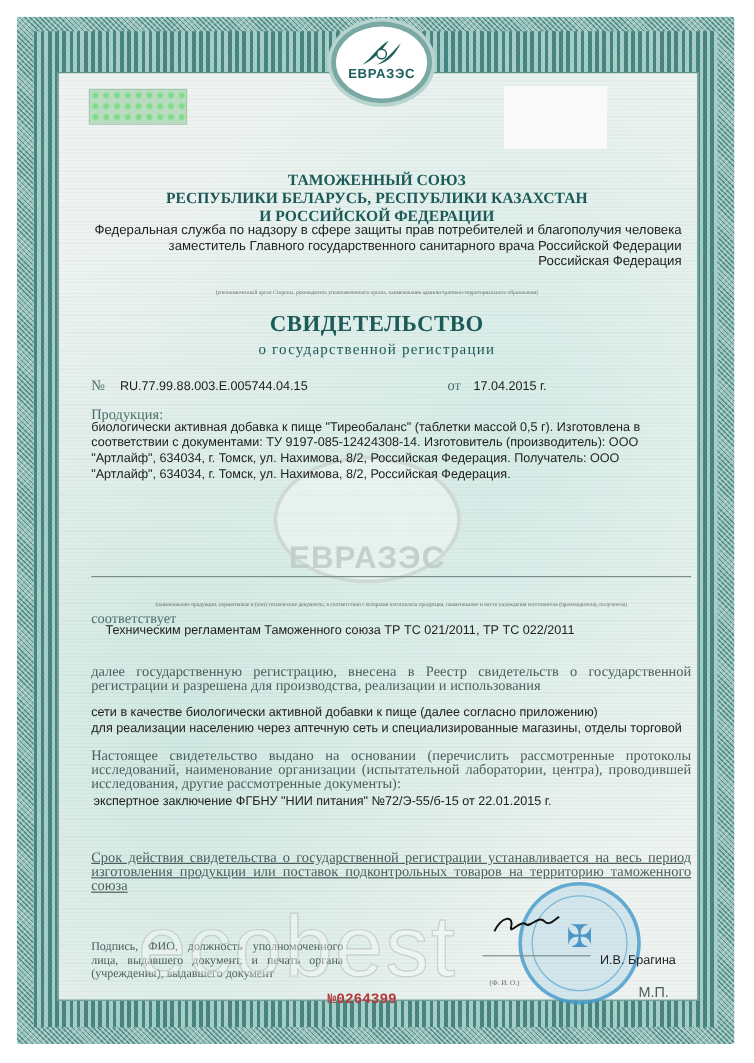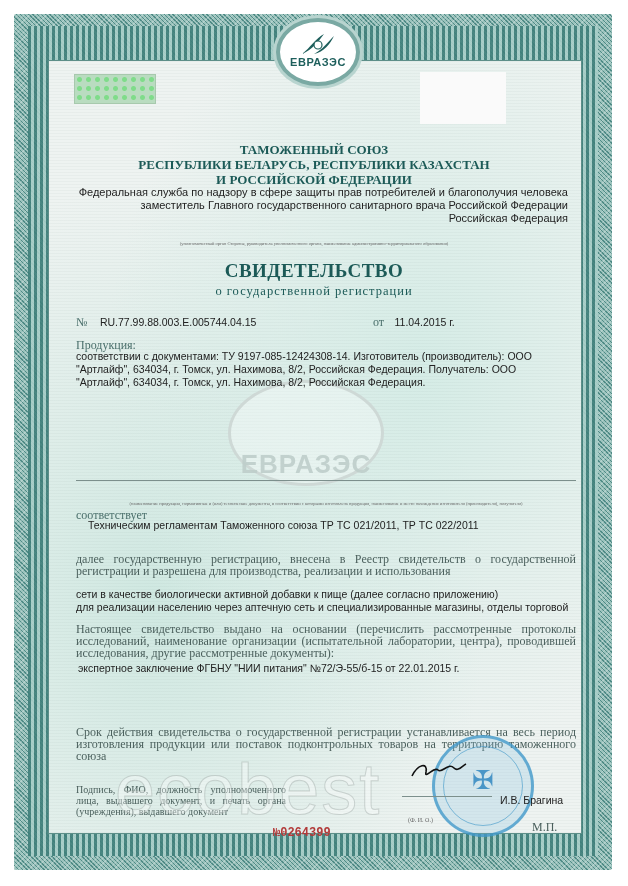--- a/index.html
+++ b/index.html
@@ -28,21 +28,21 @@
     background:radial-gradient(circle,#7fdc8a 2px,#b9dcc0 3px) 0 0/9px 9px;border:1px solid #a7c9ad;}
   .stamp-box{position:absolute;left:420px;top:72px;width:86px;height:52px;background:#fafafa;}
   .logo-top{position:absolute;left:276px;top:18px;width:76px;height:60px;border-radius:50%;
     background:#fff;border:4px solid #7aa9a3;box-shadow:0 0 0 3px #b8d4cf;}
   .logo-top .sw{position:absolute;left:20px;top:10px;width:36px;height:24px;}
   .logo-top .txt{position:absolute;left:0;right:0;top:34px;text-align:center;font-weight:bold;font-size:11px;color:#1e5f5c;letter-spacing:.5px;}
   .watermark-logo{position:absolute;left:228px;top:380px;width:150px;height:100px;border-radius:50%;
     border:3px solid rgba(200,210,208,.8);background:rgba(255,255,255,.35);}
   .watermark-logo .txt{position:absolute;left:0;right:0;top:66px;text-align:center;font-weight:bold;font-size:26px;color:rgba(190,205,202,.9);letter-spacing:1px;}
   .abs{position:absolute;margin-top:20px;}
-  .serif{font-family:Liberation Serif, serif;}
+  .serif{font-family:Liberation Sans, sans-serif;}
   .hdr{left:60px;width:508px;text-align:center;color:#1c5a57;font-weight:bold;font-family:"Liberation Serif",serif;font-size:13px;line-height:15px;}
   .sub{left:60px;width:508px;text-align:right;color:#222;font-size:11px;line-height:13px;}
   .tiny{left:60px;width:508px;text-align:center;color:#666;font-family:"Liberation Serif",serif;font-size:4.5px;}
   .title{left:60px;width:508px;text-align:center;color:#1c5a57;font-weight:bold;font-family:"Liberation Serif",serif;font-size:19px;letter-spacing:.5px;}
   .subtitle{left:60px;width:508px;text-align:center;color:#1c5a57;font-weight:normal;font-family:"Liberation Serif",serif;font-size:12.5px;letter-spacing:1px;}
   .lbl{color:#4a6f6b;font-family:"Liberation Serif",serif;font-size:12px;}
   .val{color:#222;font-size:10.5px;}
   .body-serif{color:#4a5f5c;font-family:"Liberation Serif",serif;font-size:12px;line-height:12px;text-align:justify;text-align-last:left;}
   .body-sans{color:#222;font-size:10.5px;line-height:13px;}
   .serial{color:#b23a3a;font-family:"Liberation Mono",monospace;font-size:12px;font-weight:bold;}
@@ -87,46 +87,47 @@
 
 <div class="abs title" style="top:240px;">СВИДЕТЕЛЬСТВО</div>
 <div class="abs subtitle" style="top:264px;">о государственной регистрации</div>
 
 <div class="abs" style="left:76px;top:292px;">
   <span class="lbl">№</span>
   <span class="val" style="margin-left:8px;">RU.77.99.88.003.E.005744.04.15</span>
 </div>
 <div class="abs" style="left:373px;top:292px;">
   <span class="lbl">от</span>
-  <span class="val" style="margin-left:6px;">11.04.2015 г.</span>
+  <span class="val" style="margin-left:6px;">17.04.2015 г.</span>
 </div>
 
 <div class="abs lbl" style="left:76px;top:319px;line-height:12px;">Продукция:</div>
 <div class="abs body-sans" style="left:76px;top:330px;width:500px;">
+  <div>биологически активная добавка к пище "Тиреобаланс" (таблетки массой 0,5 г). Изготовлена в</div>
   <div>соответствии с документами: ТУ 9197-085-12424308-14. Изготовитель (производитель): ООО</div>
   <div>"Артлайф", 634034, г. Томск, ул. Нахимова, 8/2, Российская Федерация.  Получатель: ООО</div>
   <div>"Артлайф", 634034, г. Томск, ул. Нахимова, 8/2, Российская Федерация.</div>
 </div>
 
 <div class="line" style="left:76px;top:480px;width:500px;"></div>
 <div class="abs tiny" style="top:481px;left:76px;width:500px;">(наименование продукции, нормативные и (или) технические документы, в соответствии с которыми изготовлена продукция, наименование и место нахождения изготовителя (производителя), получателя)</div>
 
 <div class="abs lbl" style="left:76px;top:489px;line-height:12px;">соответствует</div>
 <div class="abs body-sans" style="left:88px;top:499px;">Техническим регламентам Таможенного союза ТР ТС 021/2011, ТР ТС 022/2011</div>
 
 <div class="abs body-serif" style="left:76px;top:533px;width:500px;">далее государственную регистрацию, внесена в Реестр свидетельств о государственной регистрации и разрешена для производства, реализации и использования</div>
 <div class="abs body-sans" style="left:76px;top:568px;width:506px;">
   <div>сети в качестве биологически активной добавки к пище (далее согласно приложению)</div>
   <div>для реализации населению через аптечную сеть и специализированные магазины, отделы торговой</div>
 </div>
 
 <div class="abs body-serif" style="left:76px;top:603px;width:500px;">Настоящее свидетельство выдано на основании (перечислить рассмотренные протоколы исследований, наименование организации (испытательной лаборатории, центра), проводившей исследования, другие рассмотренные документы):</div>
 <div class="abs body-sans" style="left:78px;top:642px;">экспертное заключение ФГБНУ "НИИ питания" №72/Э-55/б-15 от 22.01.2015 г.</div>
 
-<div class="abs body-serif" style="left:76px;top:706px;width:500px;">Срок действия свидетельства о государственной регистрации устанавливается на весь период изготовления продукции или поставок подконтрольных товаров на территорию таможенного союза</div>
+<div class="abs body-serif" style="left:76px;top:688px;width:500px;text-decoration:underline;">Срок действия свидетельства о государственной регистрации устанавливается на весь период изготовления продукции или поставок подконтрольных товаров на территорию таможенного союза</div>
 
 <div class="abs body-serif" style="left:76px;top:764px;width:210px;font-size:10px;line-height:11px;">Подпись, ФИО, должность уполномоченного лица, выдавшего документ, и печать органа (учреждения), выдавшего документ</div>
 
 <div class="seal">
   <div class="eagle">✠</div>
 </div>
 <svg class="signature" viewBox="0 0 60 24">
   <path d="M4 18 C10 6 20 4 18 14 C16 22 26 8 30 12 C34 16 40 4 46 10 C50 14 54 8 58 6" stroke="#111" stroke-width="1.6" fill="none"></path>
 </svg>
 <div class="abs body-sans" style="left:500px;top:774px;">И.В. Брагина</div>

